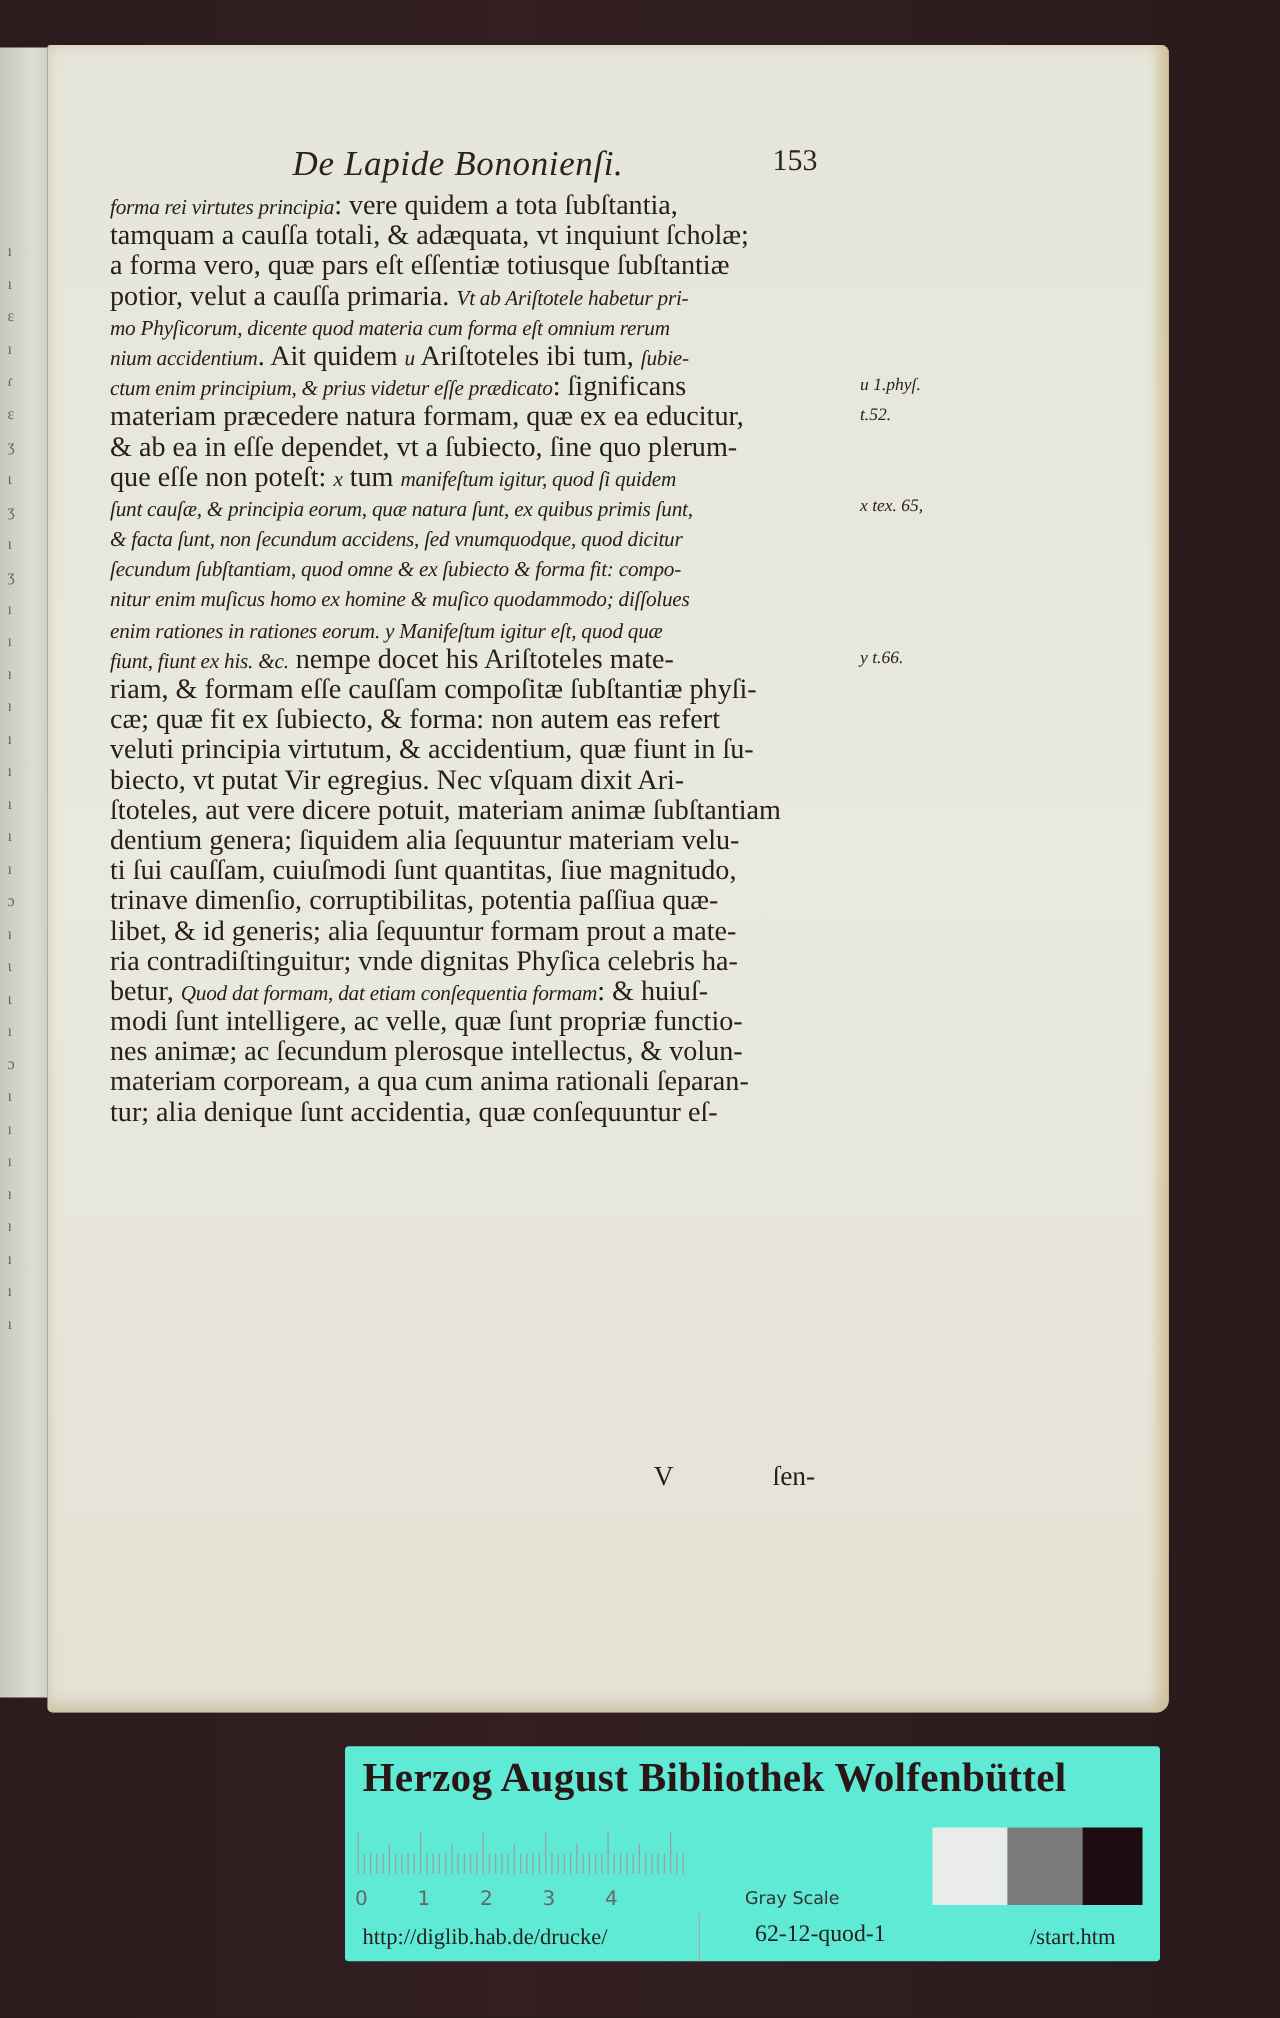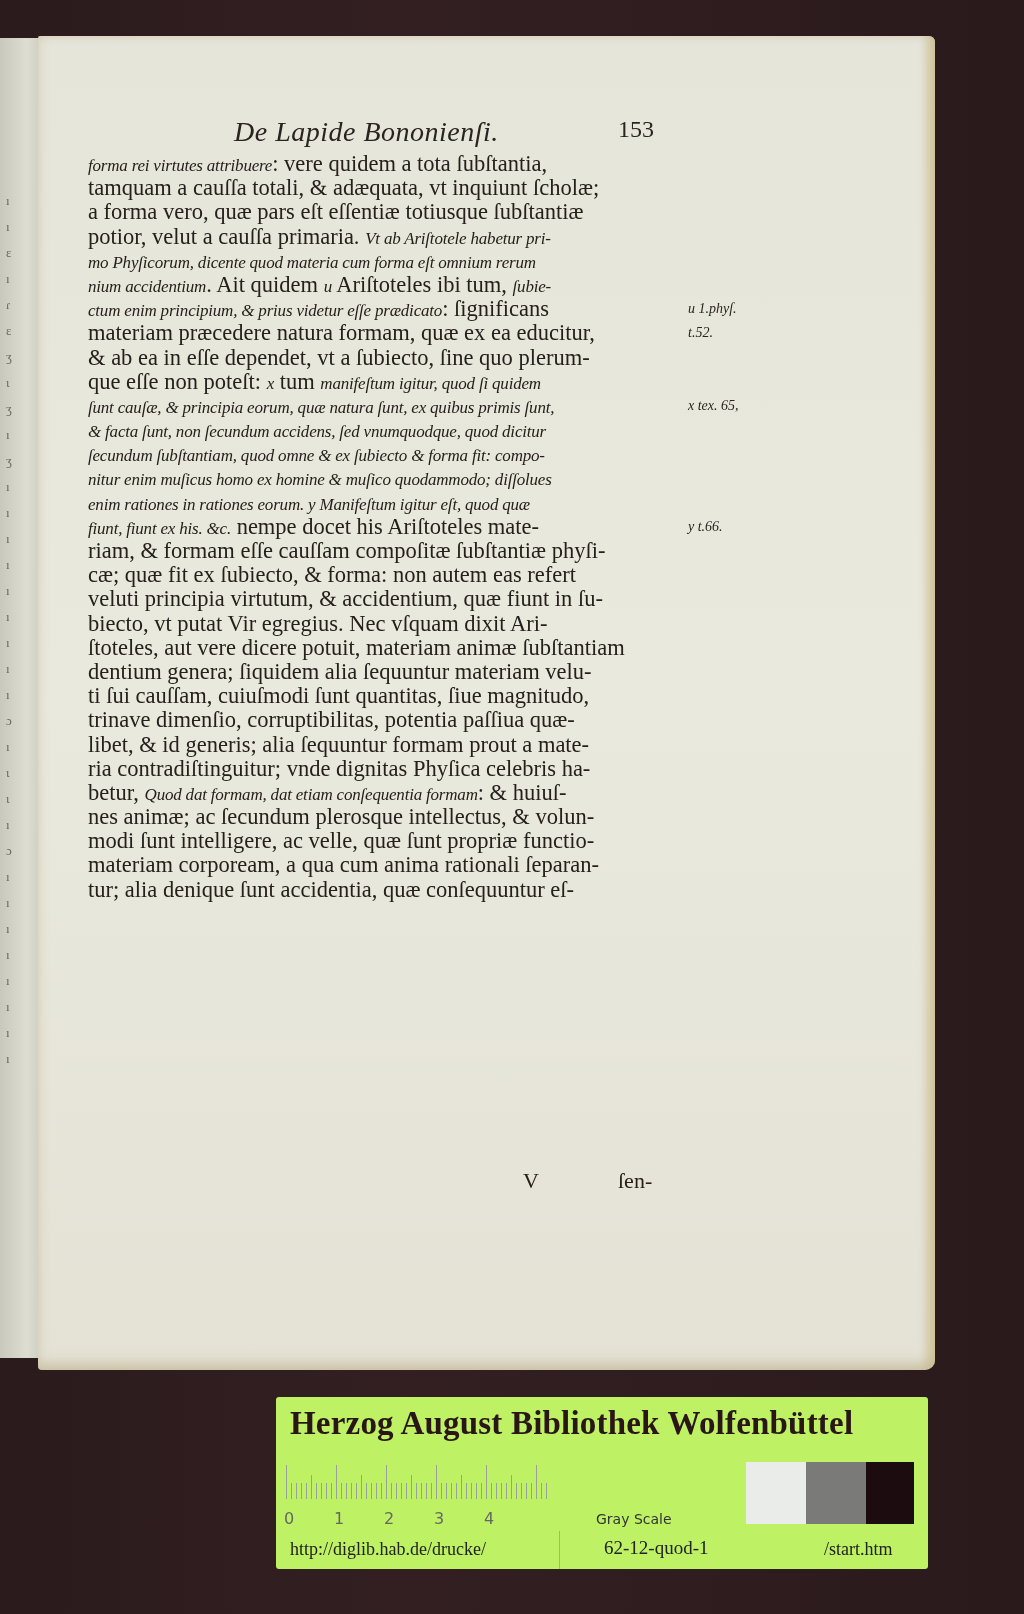--- a/index.html
+++ b/index.html
@@ -43,21 +43,21 @@
   }
   .line { white-space:nowrap; height:24.2px; overflow:visible; }
   .it { font-style:italic; font-size:17px; letter-spacing:-0.2px; }
   .sig { position:absolute; left:485px; top:1132px; font-size:22px; color:#26201c; }
   .catch { position:absolute; left:580px; top:1132px; font-size:22px; color:#26201c; }
   .margin-note {
     position:absolute; left:650px; font-size:14px; font-style:italic; color:#2a2420; white-space:nowrap;
   }
   .label-card {
     position:absolute; left:276px; top:1397px; width:652px; height:172px;
-    background:#bef264; border-radius:3px;
+    background:#5eead4; border-radius:3px;
   }
   .inst-name {
     position:absolute; left:14px; top:8px; font-size:33px; font-weight:bold;
     color:#2a1616; letter-spacing:0.2px; white-space:nowrap;
   }
   .ruler { position:absolute; left:10px; top:66px; width:262px; height:36px; }
   .ruler .tick { position:absolute; bottom:0; width:1px; background:#9aa09c; }
   .ruler-nums { position:absolute; left:8px; top:112px; width:260px; font-family:"DejaVu Sans", sans-serif; font-size:16px; color:#666; }
   .ruler-nums span { position:absolute; }
   .kodak { position:absolute; left:292px; top:60px; font-family:"DejaVu Sans", sans-serif; font-weight:bold; font-size:50px; color:#2a1616; letter-spacing:-1px; }
@@ -75,21 +75,21 @@
 
 <div class="prev-page">
   <div class="prev-marks">ı<br>ı<br>ε<br>ı<br>ɾ<br>ɛ<br>ʒ<br>ɩ<br>ʒ<br>ı<br>ʒ<br>ı<br>ı<br>ı<br>ı<br>ı<br>ı<br>ı<br>ı<br>ı<br>ɔ<br>ı<br>ɩ<br>ɩ<br>ı<br>ɔ<br>ı<br>ı<br>ı<br>ı<br>ı<br>ı<br>ı<br>ı</div>
 </div>
 
 <div class="page">
   <div class="running-head">De Lapide Bononienſi.</div>
   <div class="page-number">153</div>
 
   <div class="text-block" id="text-block">
-      <div class="line"><span class="it">forma rei virtutes attribuere</span><span>: vere quidem a tota ſubſtantia,</span></div>
+      <div class="line"><span class="it">forma rei virtutes principia</span><span>: vere quidem a tota ſubſtantia,</span></div>
       <div class="line"><span>tamquam a cauſſa totali, &amp; adæquata, vt inquiunt ſcholæ;</span></div>
       <div class="line"><span>a forma vero, quæ pars eſt eſſentiæ totiusque ſubſtantiæ</span></div>
       <div class="line"><span>potior, velut a cauſſa primaria. </span><span class="it">Vt ab Ariſtotele habetur pri-</span></div>
       <div class="line"><span class="it">mo Phyſicorum, dicente quod materia cum forma eſt omnium rerum</span></div>
       <div class="line"><span class="it">nium accidentium</span><span>. Ait quidem </span><span class="it">u</span><span> Ariſtoteles ibi tum, </span><span class="it">ſubie-</span></div>
       <div class="line"><span class="it">ctum enim principium, &amp; prius videtur eſſe prædicato</span><span>: ſignificans</span></div>
       <div class="line"><span>materiam præcedere natura formam, quæ ex ea educitur,</span></div>
       <div class="line"><span>&amp; ab ea in eſſe dependet, vt a ſubiecto, ſine quo plerum-</span></div>
       <div class="line"><span>que eſſe non poteſt: </span><span class="it">x</span><span> tum </span><span class="it">manifeſtum igitur, quod ſi quidem</span></div>
       <div class="line"><span class="it">ſunt cauſæ, &amp; principia eorum, quæ natura ſunt, ex quibus primis ſunt,</span></div>
@@ -102,22 +102,22 @@
       <div class="line"><span>cæ; quæ fit ex ſubiecto, &amp; forma: non autem eas refert</span></div>
       <div class="line"><span>veluti principia virtutum, &amp; accidentium, quæ fiunt in ſu-</span></div>
       <div class="line"><span>biecto, vt putat Vir egregius. Nec vſquam dixit Ari-</span></div>
       <div class="line"><span>ſtoteles, aut vere dicere potuit, materiam animæ ſubſtantiam</span></div>
       <div class="line"><span>dentium genera; ſiquidem alia ſequuntur materiam velu-</span></div>
       <div class="line"><span>ti ſui cauſſam, cuiuſmodi ſunt quantitas, ſiue magnitudo,</span></div>
       <div class="line"><span>trinave dimenſio, corruptibilitas, potentia paſſiua quæ-</span></div>
       <div class="line"><span>libet, &amp; id generis; alia ſequuntur formam prout a mate-</span></div>
       <div class="line"><span>ria contradiſtinguitur; vnde dignitas Phyſica celebris ha-</span></div>
       <div class="line"><span>betur, </span><span class="it">Quod dat formam, dat etiam conſequentia formam</span><span>: &amp; huiuſ-</span></div>
+      <div class="line"><span>modi ſunt intelligere, ac velle, quæ ſunt propriæ functio-</span></div>
       <div class="line"><span>nes animæ; ac ſecundum plerosque intellectus, &amp; volun-</span></div>
-      <div class="line"><span>modi ſunt intelligere, ac velle, quæ ſunt propriæ functio-</span></div>
       <div class="line"><span>materiam corpoream, a qua cum anima rationali ſeparan-</span></div>
       <div class="line"><span>tur; alia denique ſunt accidentia, quæ conſequuntur eſ-</span></div>
     </div>
   <div id="margin-wrap">
       <div class="margin-note" style="top: 265.2px;">u 1.phyſ.</div>
       <div class="margin-note" style="top: 289.4px;">t.52.</div>
       <div class="margin-note" style="top: 362px;">x tex. 65,</div>
       <div class="margin-note" style="top: 483px;">y t.66.</div>
     </div>
 

